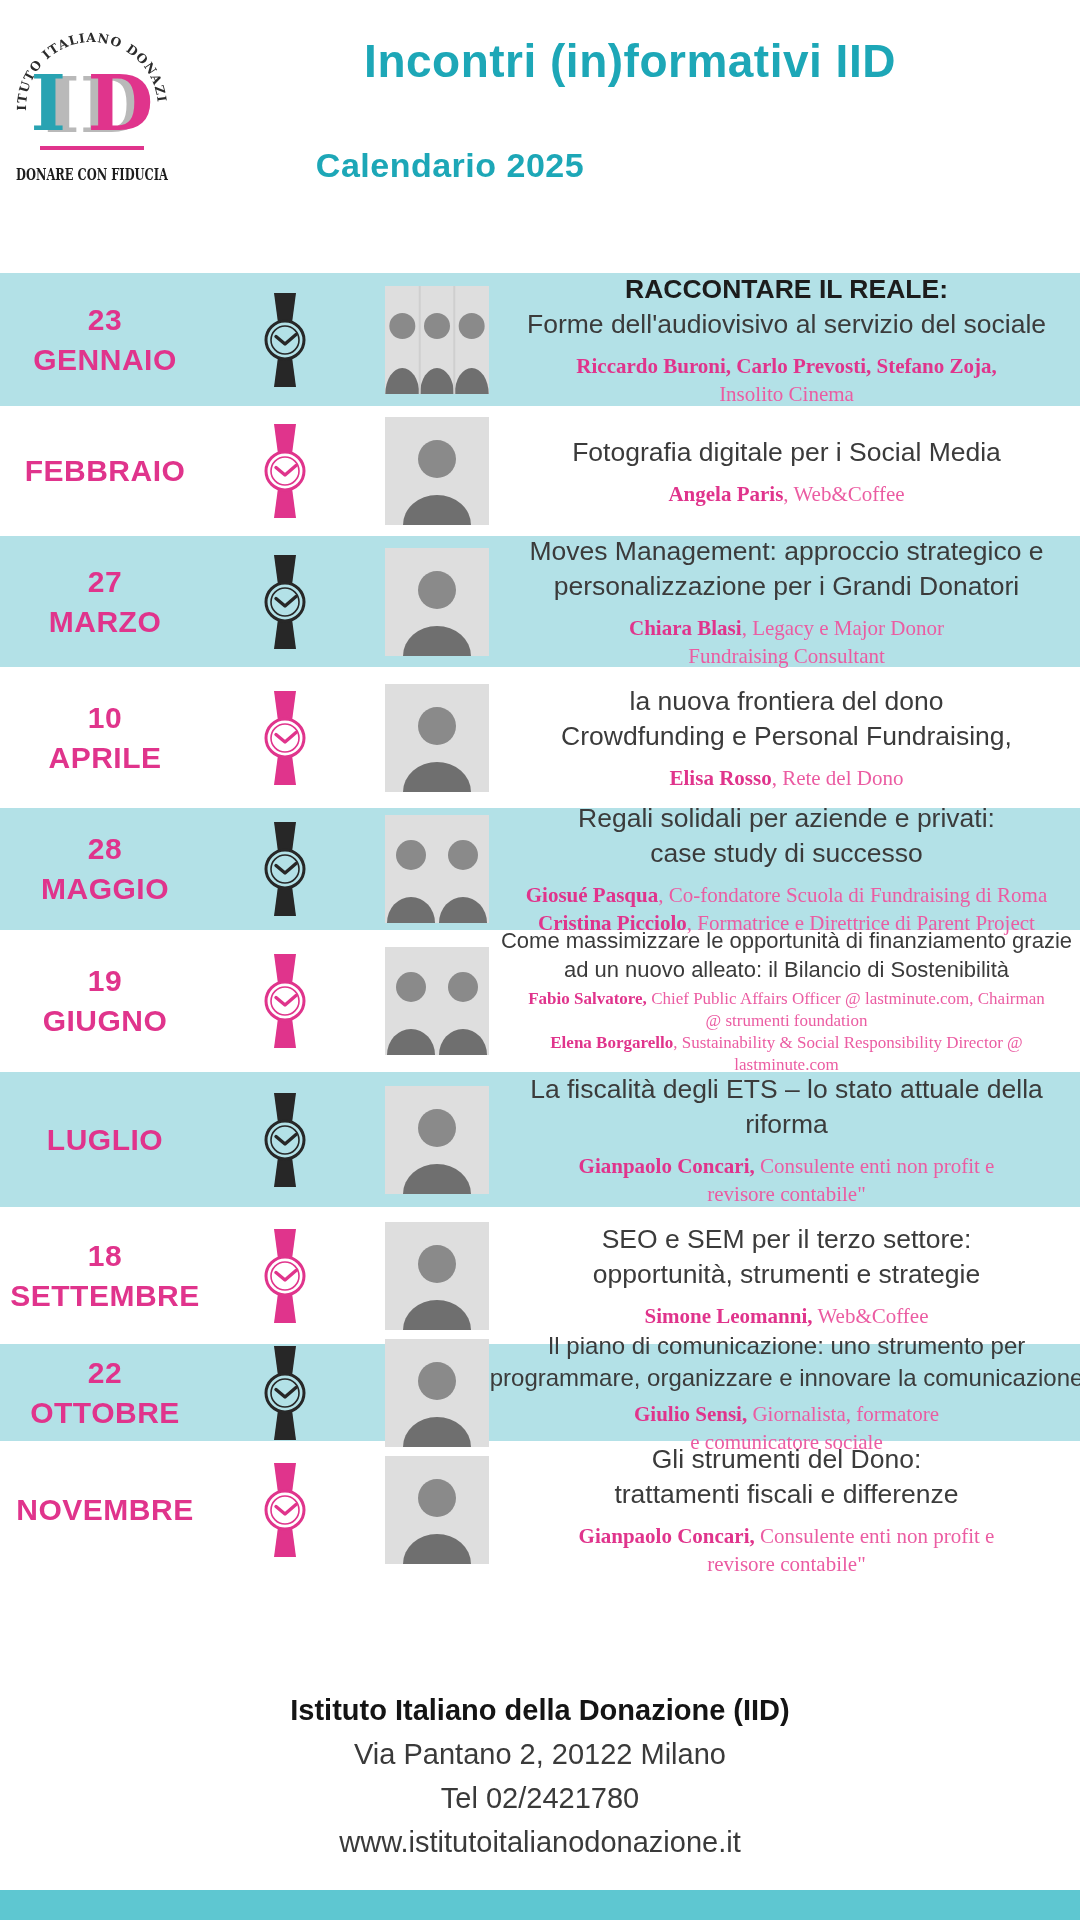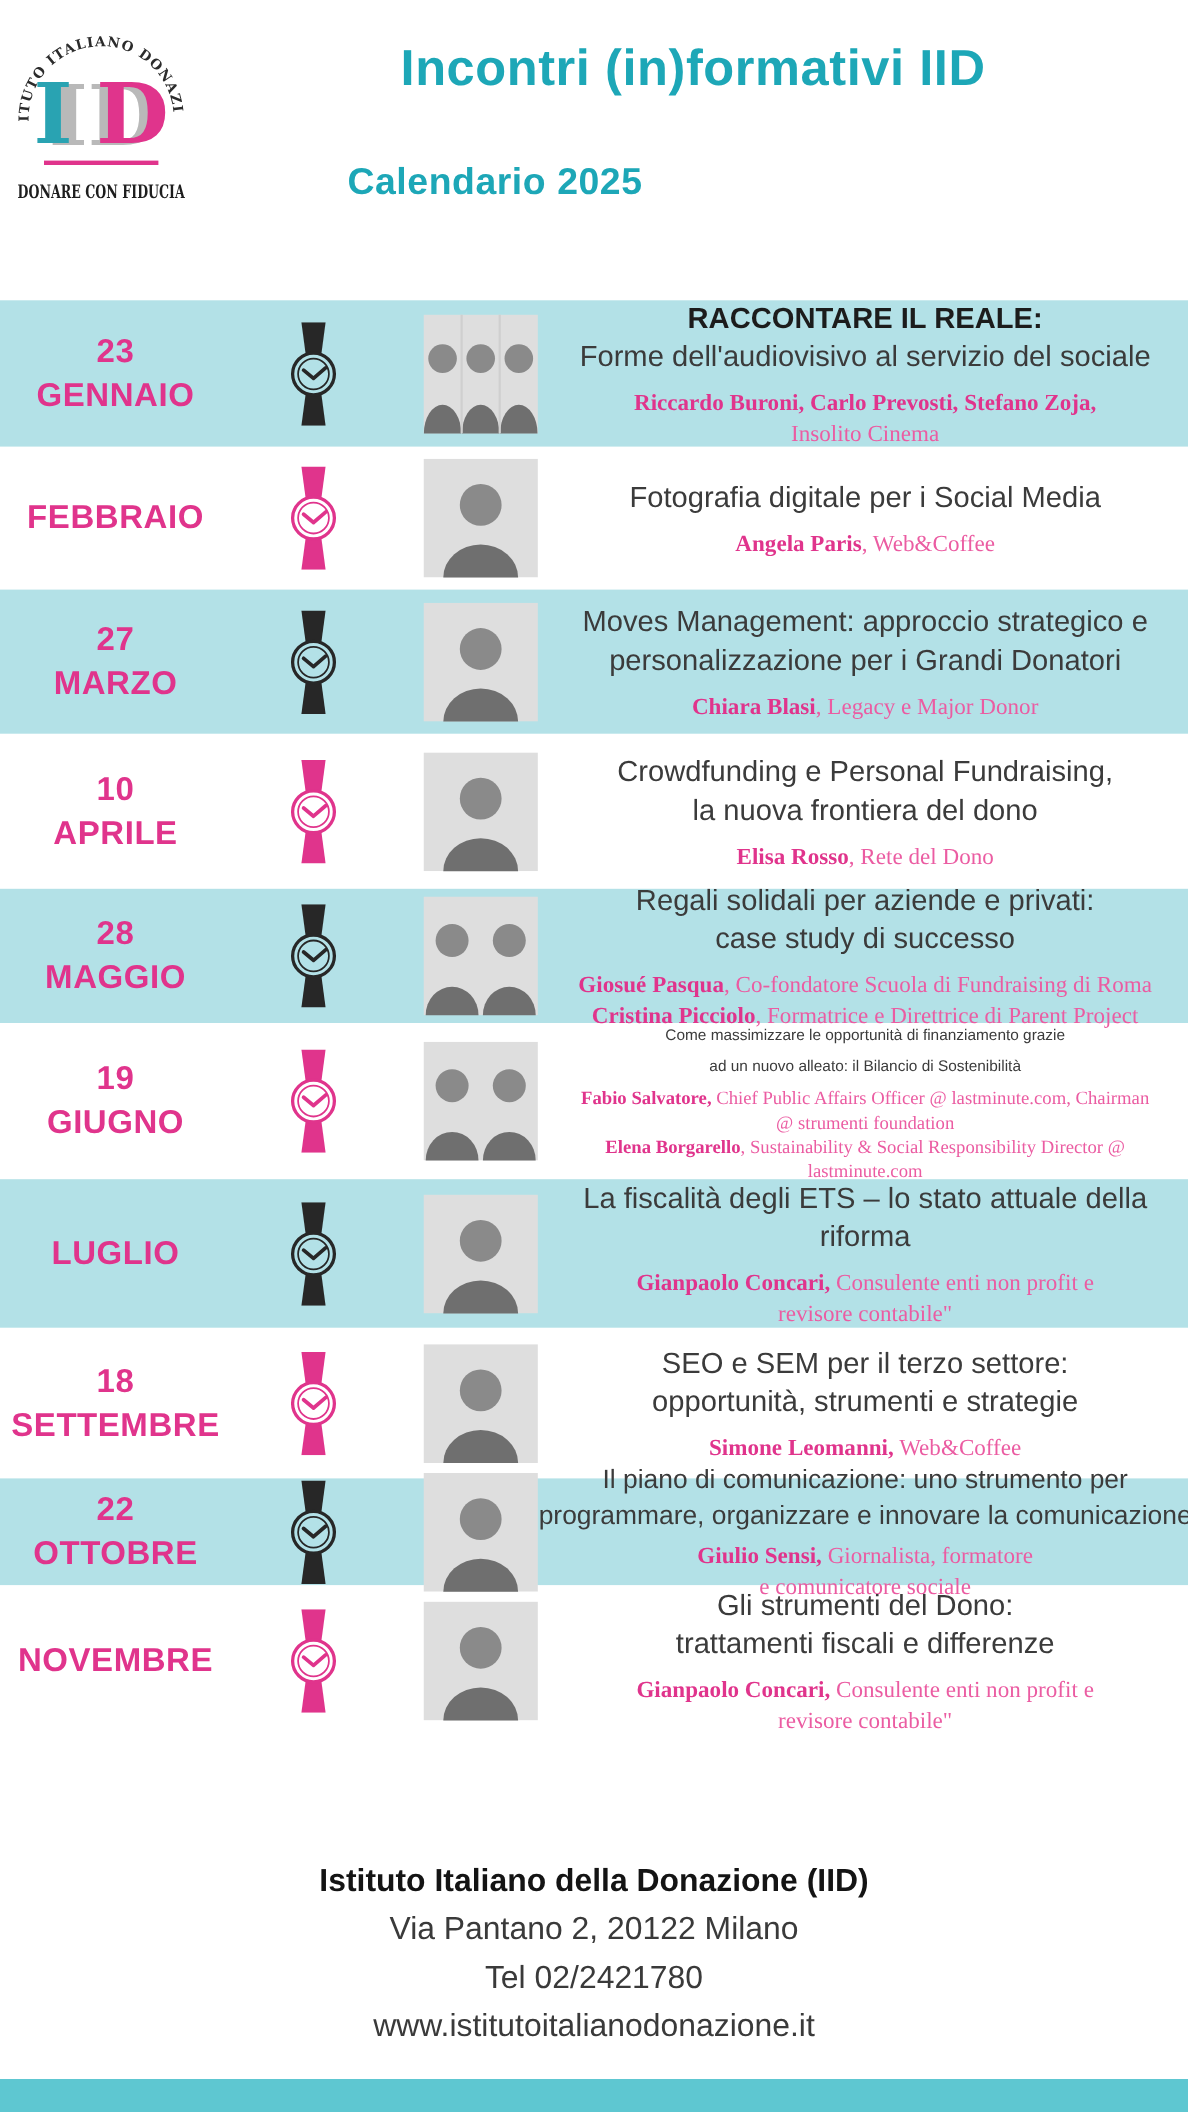--- a/index.html
+++ b/index.html
@@ -33,21 +33,21 @@
   .col-watch{width:150px;flex:0 0 auto;display:flex;justify-content:center;align-items:center;}
   .col-photo{width:104px;flex:0 0 auto;margin-left:25px;display:flex;align-items:center;}
   .col-text{flex:1;padding:0 8px 0 12px;min-width:0;}
   .tline{display:flex;justify-content:center;font-size:26.5px;line-height:35px;color:var(--ink);}
   .tline>span{white-space:nowrap;}
   .tline.bold>span{font-weight:700;color:#1c1c1c;}
   .speakers{margin-top:10px;font-family:Liberation Serif, serif;}
   .sline{display:flex;justify-content:center;font-size:21px;line-height:28px;color:var(--pink-light);}
   .sline>span{white-space:nowrap;}
   .sline b{color:var(--pink);font-weight:700;}
-  .row.compact .tline{font-size:14px;line-height:29px;}
+  .row.compact .tline{font-size:22px;line-height:29px;}
   .row.compact .speakers{margin-top:4px;}
   .row.compact .sline{font-size:17px;line-height:22px;}
   .row.medium .tline{font-size:24px;line-height:32px;}
   .row.medium .speakers{margin-top:6px;}
   
   .footer{position:absolute;top:1688px;left:0;right:0;text-align:center;color:#3a3a3a;}
   .footer div{font-size:29px;line-height:44px;}
   .footer .org{font-weight:700;color:#141414;}
   .bottom-bar{position:absolute;left:0;right:0;bottom:0;height:30px;background:var(--teal-bar);}
 </style>
@@ -177,20 +177,23 @@
           <div class="tline">
             <span>Moves Management: approccio strategico e</span>
           </div>
           <div class="tline">
             <span>personalizzazione per i Grandi Donatori</span>
           </div>
           <div class="speakers">
             <div class="sline">
               <span><b>Chiara Blasi</b>, Legacy e Major Donor</span>
             </div>
+            <div class="sline">
+              <span>Fundraising Consultant</span>
+            </div>
           </div>
         </div>
       </div>
       <div class="row white" style="height: 141px;">
         <div class="col-date">
           <div>10</div>
           <div>APRILE</div>
         </div>
         <div class="col-watch">
           <svg width="64" height="94" viewBox="0 0 64 94">
@@ -203,24 +206,24 @@
         </div>
         <div class="col-photo">
           <svg width="104" height="108" viewBox="0 0 104 108">
     <rect width="104" height="108" fill="#dedede"></rect>
             <circle cx="52" cy="42" r="19" fill="#8a8a8a"></circle>
           <ellipse cx="52" cy="108" rx="34" ry="30" fill="#6f6f6f"></ellipse>
           </svg>
         </div>
         <div class="col-text">
           <div class="tline">
+            <span>la nuova frontiera del dono</span>
+          </div>
+          <div class="tline">
             <span>Crowdfunding e Personal Fundraising,</span>
-          </div>
-          <div class="tline">
-            <span>la nuova frontiera del dono</span>
           </div>
           <div class="speakers">
             <div class="sline">
               <span><b>Elisa Rosso</b>, Rete del Dono</span>
             </div>
           </div>
         </div>
       </div>
       <div class="row teal" style="height: 122px;">
         <div class="col-date">

